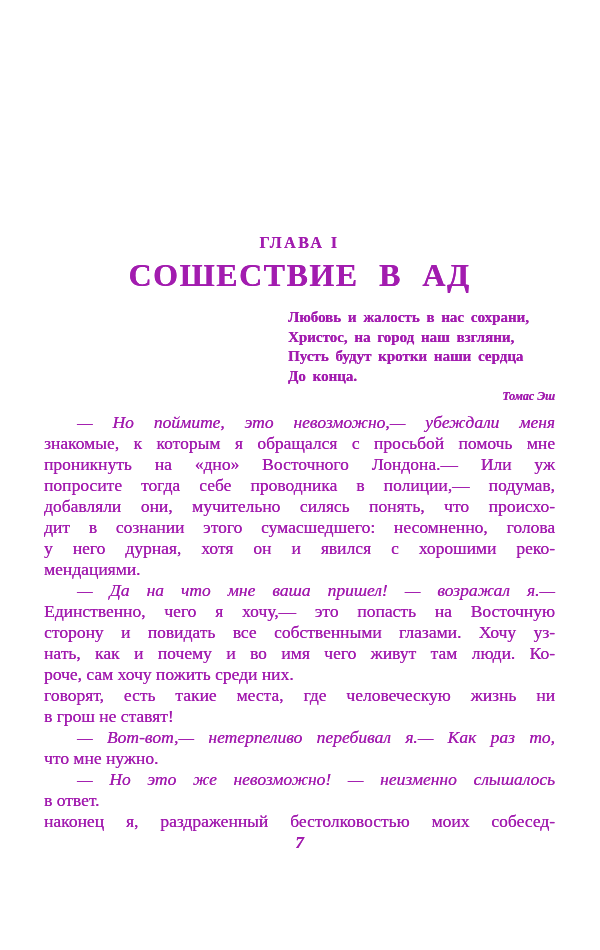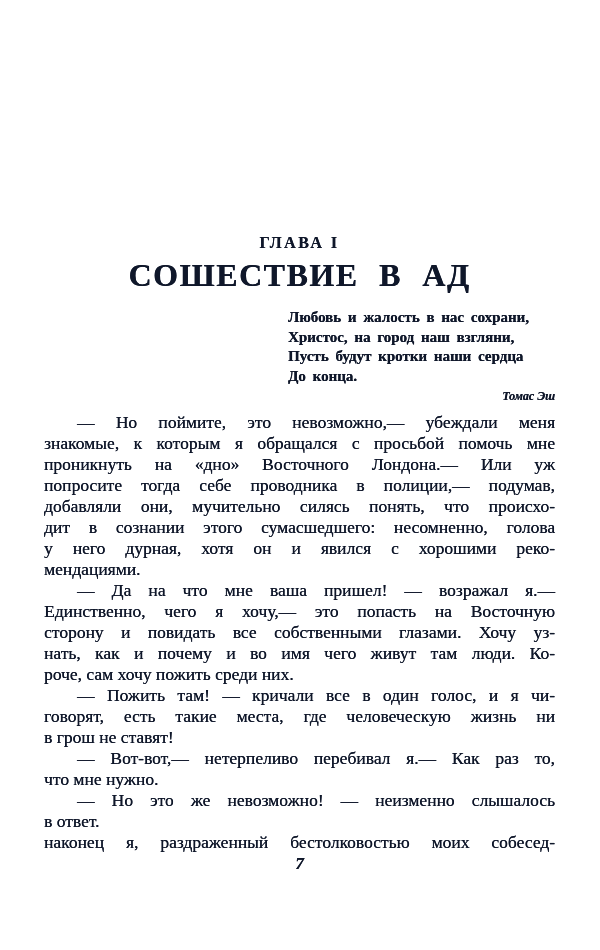--- a/index.html
+++ b/index.html
@@ -8,21 +8,21 @@
     background: #ffffff;
   }
   .page {
     position: relative;
     width: 600px;
     height: 950px;
     background: #ffffff;
     box-sizing: border-box;
     padding: 233px 45px 0 44px;
     font-family: "Liberation Serif", "DejaVu Serif", serif;
-    color: #0f172a;
+    color: #a21caf;
     text-shadow: 0.2px 0 0 currentColor;
     overflow: hidden;
   }
   .kicker {
     text-align: center;
     font-size: 16px;
     line-height: 19px;
     letter-spacing: 2.5px;
     font-weight: 600;
   }
@@ -60,20 +60,21 @@
     width: 511px;
   }
   .line {
     font-size: 17.5px;
     line-height: 21px;
     text-align: justify;
     text-align-last: justify;
   }
   .line.first {
     text-indent: 33px;
+    font-style: italic;
   }
   .line.no-just {
     text-align-last: left;
   }
   .pagenum {
     margin-top: 1px;
     text-align: center;
     font-size: 17px;
     line-height: 20px;
     font-style: italic;
@@ -109,21 +110,20 @@
         <div class="line no-just">мендациями.</div>
       </div>
       <div class="para">
         <div class="line first">— Да на что мне ваша пришел! — возражал я.—</div>
         <div class="line">Единственно, чего я хочу,— это попасть на Восточную</div>
         <div class="line">сторону и повидать все собственными глазами. Хочу уз-</div>
         <div class="line">нать, как и почему и во имя чего живут там люди. Ко-</div>
         <div class="line no-just">роче, сам хочу пожить среди них.</div>
       </div>
       <div class="para">
-        <div class="line first">— Пожить там! — кричали все в один голос, и я чи-</div>
         <div class="line">говорят, есть такие места, где человеческую жизнь ни</div>
         <div class="line no-just">в грош не ставят!</div>
       </div>
       <div class="para">
         <div class="line first">— Вот-вот,— нетерпеливо перебивал я.— Как раз то,</div>
         <div class="line no-just">что мне нужно.</div>
       </div>
       <div class="para">
         <div class="line first">— Но это же невозможно! — неизменно слышалось</div>
         <div class="line no-just">в ответ.</div>

